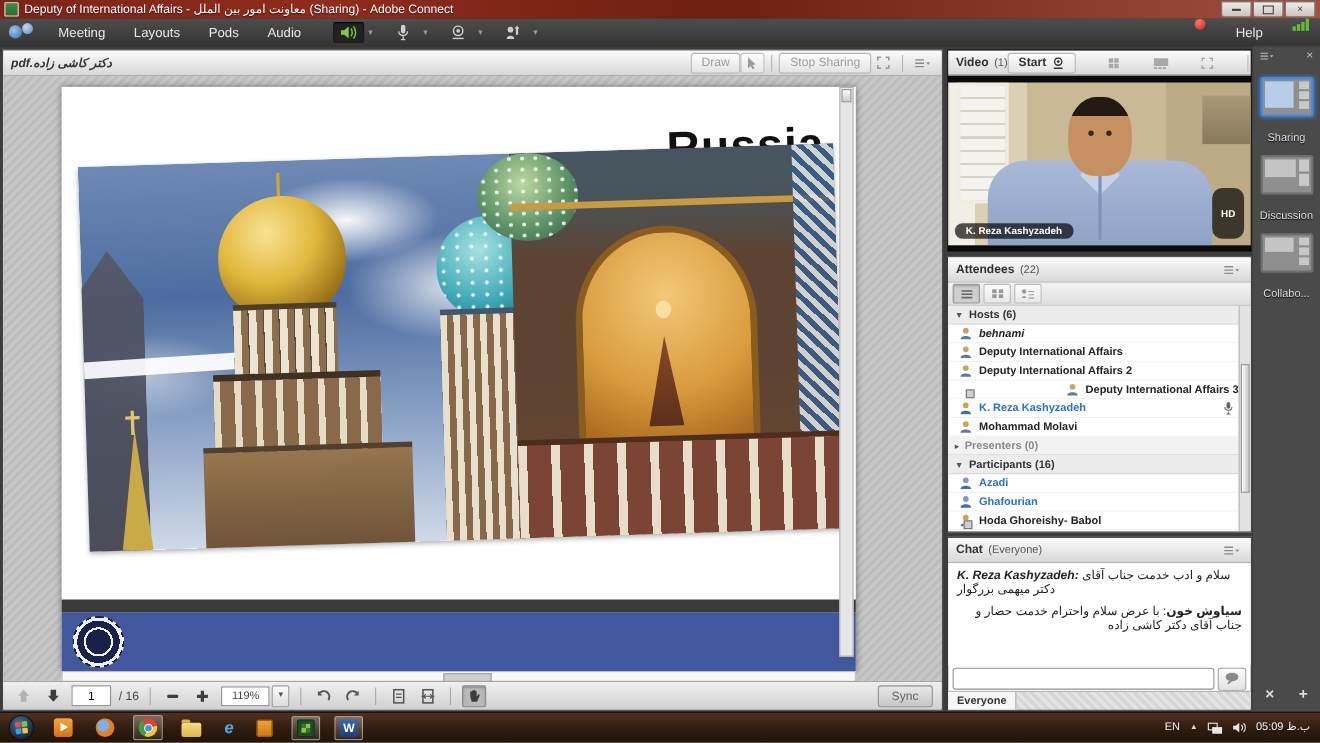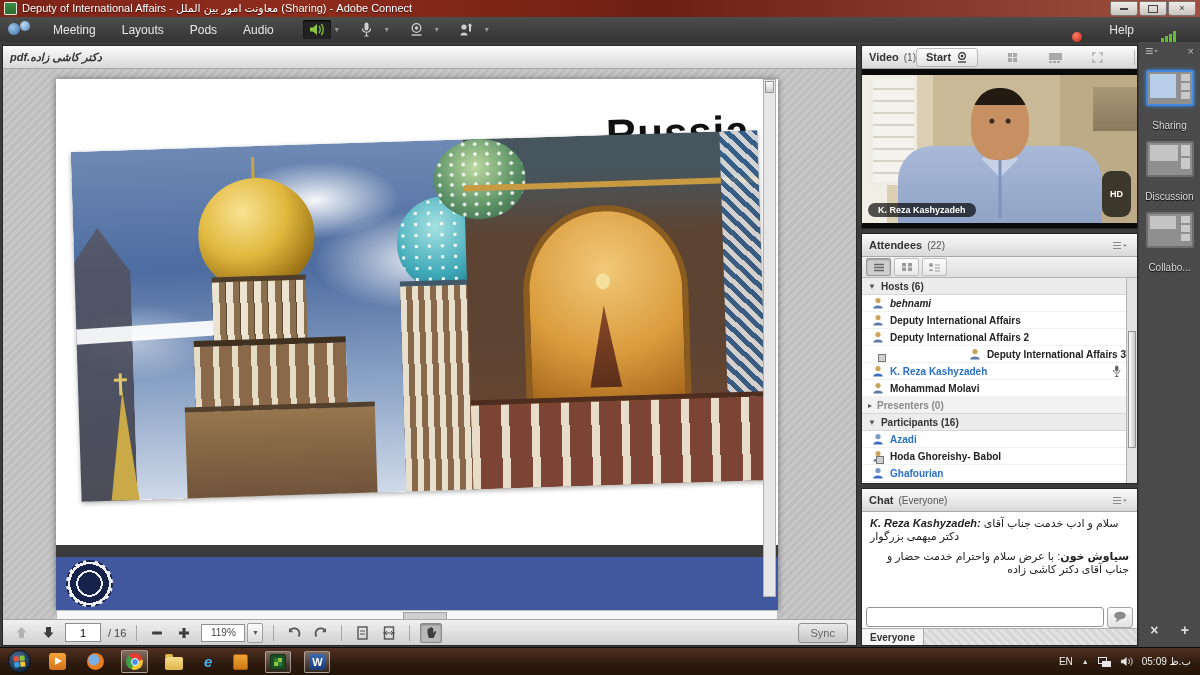--- a/index.html
+++ b/index.html
@@ -21,21 +21,21 @@
   .ac-logo{width:34px;height:18px;margin-left:6px;position:relative;}
   .ac-logo i{position:absolute;border-radius:50%;}
   .ac-logo .s1{left:2px;top:2px;width:12px;height:12px;background:radial-gradient(circle at 35% 35%,#9fc4e8,#3a6ea8);}
   .ac-logo .s2{left:14px;top:0;width:10px;height:10px;background:radial-gradient(circle at 35% 35%,#bcd8f0,#5a8cc0);}
   .menu-item{padding:0 13px;height:25px;display:flex;align-items:center;cursor:default;}
   .devs{display:flex;align-items:center;margin-left:16px;gap:10px;}
   .dev{display:flex;align-items:center;}
   .dev-main{width:28px;height:19px;display:flex;align-items:center;justify-content:center;border-radius:2px;}
   .dev-main.on{background:#222;box-shadow:inset 0 1px 2px #000;}
   .dev-caret{width:12px;height:19px;display:flex;align-items:center;justify-content:center;color:#9a9a9a;font-size:8px;}
-  .mb-right{margin-left:auto;display:flex;align-items:flex-end;gap:14px;padding-right:24px;}
+  .mb-right{margin-left:auto;display:flex;align-items:flex-start;gap:14px;padding-right:10px;}
   .rec-dot{width:10px;height:10px;border-radius:50%;background:radial-gradient(circle at 35% 30%,#ff7a66,#c22718);}
   .sig{display:flex;align-items:flex-end;gap:1px;}
   .sig i{width:3px;background:#62bd35;display:block;}
   
   .pod{position:absolute;background:#fff;border:1px solid #262626;box-sizing:border-box;}
   .pod-header{height:23px;background:linear-gradient(#fbfbfb,#d8d8d8);border-bottom:1px solid #a8a8a8;display:flex;align-items:center;
     font-size:11px;color:#333;padding:0 7px;box-sizing:border-box;}
   .pod-title{font-weight:bold;}
   .pod-count{margin-left:5px;font-size:10px;color:#555;}
   .pod-menu{margin-left:auto;display:flex;align-items:center;}
@@ -307,20 +307,42 @@
           <i style="height:11px"></i>
       </span>
     </span>
   </div>
 
   <div style="position:absolute;left:0;top:42px;right:0;bottom:27px;background:#3c3c3c;"></div>
 
   <div class="pod" id="sharePod">
     <div class="pod-header">
       <span class="pod-title" dir="rtl">دکتر کاشی زاده.pdf</span>
+      <span class="pod-menu">
+        <span class="hbtn">Draw</span>
+        <span class="ibtn">
+          <svg width="10" height="12" viewBox="0 0 10 12">
+              <path d="M1 1l7 6.6-3 .5 2 3-1.6.9-2-3L1 11z" fill="#9a9a9a"></path>
+            </svg>
+        </span>
+        <span class="hsep"></span>
+        <span class="hbtn">Stop Sharing</span>
+        <span class="ibtn flat">
+          <svg width="12" height="12" viewBox="0 0 12 12">
+              <path d="M1 4V1h3M8 1h3v3M11 8v3H8M4 11H1V8" stroke="#9a9a9a" stroke-width="1.5" fill="none"></path>
+            </svg>
+        </span>
+        <span class="hsep"></span>
+        <span class="ibtn flat">
+          <svg width="15" height="9" viewBox="0 0 15 9">
+              <path d="M1 1.5h8M1 4.5h8M1 7.5h8" stroke="#8a8a8a" stroke-width="1.2"></path>
+              <path d="M11 3.5h3.5L12.8 6z" fill="#8a8a8a"></path>
+            </svg>
+        </span>
+      </span>
     </div>
 
     <div class="docarea">
       <div class="page">
         <div class="russia">Russia</div>
         <div class="photo">
           <div class="ph-left">
             <div class="tower-sil"></div>
             <div class="seam"></div>
             <div class="finial"></div>
@@ -577,34 +599,34 @@
         <span class="caret">▼</span>
           <span>Participants (16)</span>
       </div>
       <div class="mem-row blue">
         <svg width="12" height="12" viewBox="0 0 12 12">
             <circle cx="6" cy="3.6" r="2.6" fill="#7a9ac8"></circle>
             <path d="M1.2 11.5c0-4 9.6-4 9.6 0z" fill="#3a6ec2"></path>
           </svg>
         <span>Azadi</span>
       </div>
+      <div class="mem-row blue">
+        <svg width="12" height="12" viewBox="0 0 12 12">
+            <circle cx="6" cy="3.6" r="2.6" fill="#7a9ac8"></circle>
+            <path d="M1.2 11.5c0-4 9.6-4 9.6 0z" fill="#3a6ec2"></path>
+          </svg>
+        <span>Ghafourian</span>
+      </div>
       <div class="mem-row">
         <svg width="12" height="12" viewBox="0 0 12 12">
             <circle cx="6" cy="3.6" r="2.6" fill="#caa45a"></circle>
             <path d="M1.2 11.5c0-4 9.6-4 9.6 0z" fill="#5b7aa6"></path>
           </svg>
         <span class="share-ovl" style="left:14px;"></span>
         <span>Hoda Ghoreishy- Babol</span>
-      </div>
-      <div class="mem-row blue">
-        <svg width="12" height="12" viewBox="0 0 12 12">
-            <circle cx="6" cy="3.6" r="2.6" fill="#7a9ac8"></circle>
-            <path d="M1.2 11.5c0-4 9.6-4 9.6 0z" fill="#3a6ec2"></path>
-          </svg>
-        <span>Ghafourian</span>
       </div>
     </div>
     <div class="att-scroll">
         <div class="att-thumb"></div>
       </div>
   </div>
 
   <div class="pod" id="chatPod">
     <div class="pod-header">
       <span class="pod-title">Chat</span>

